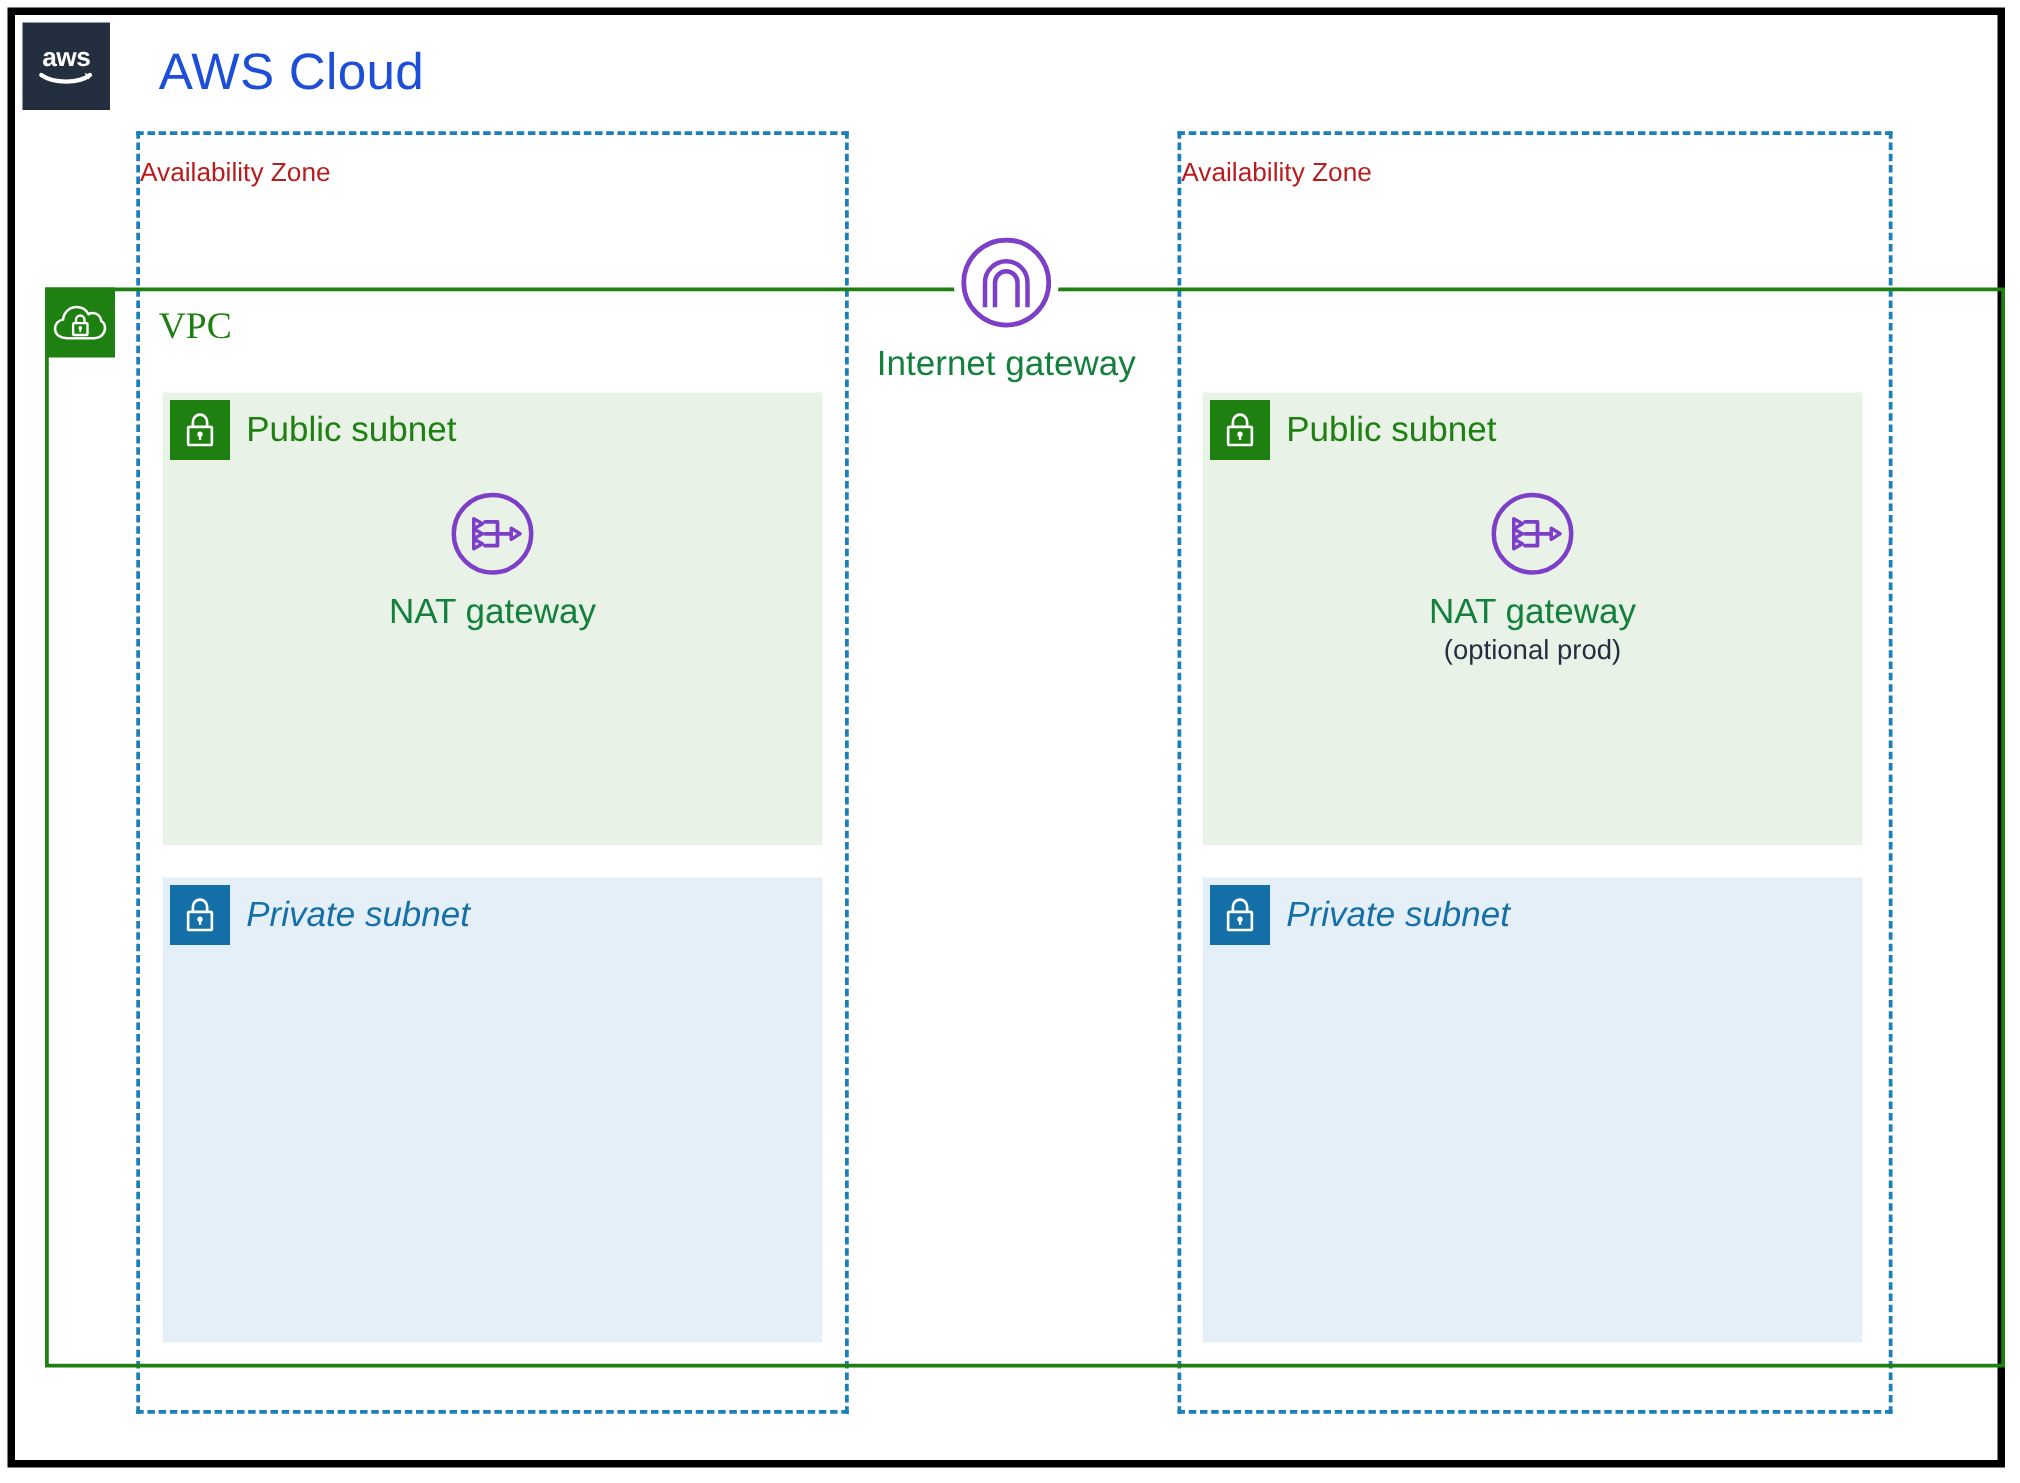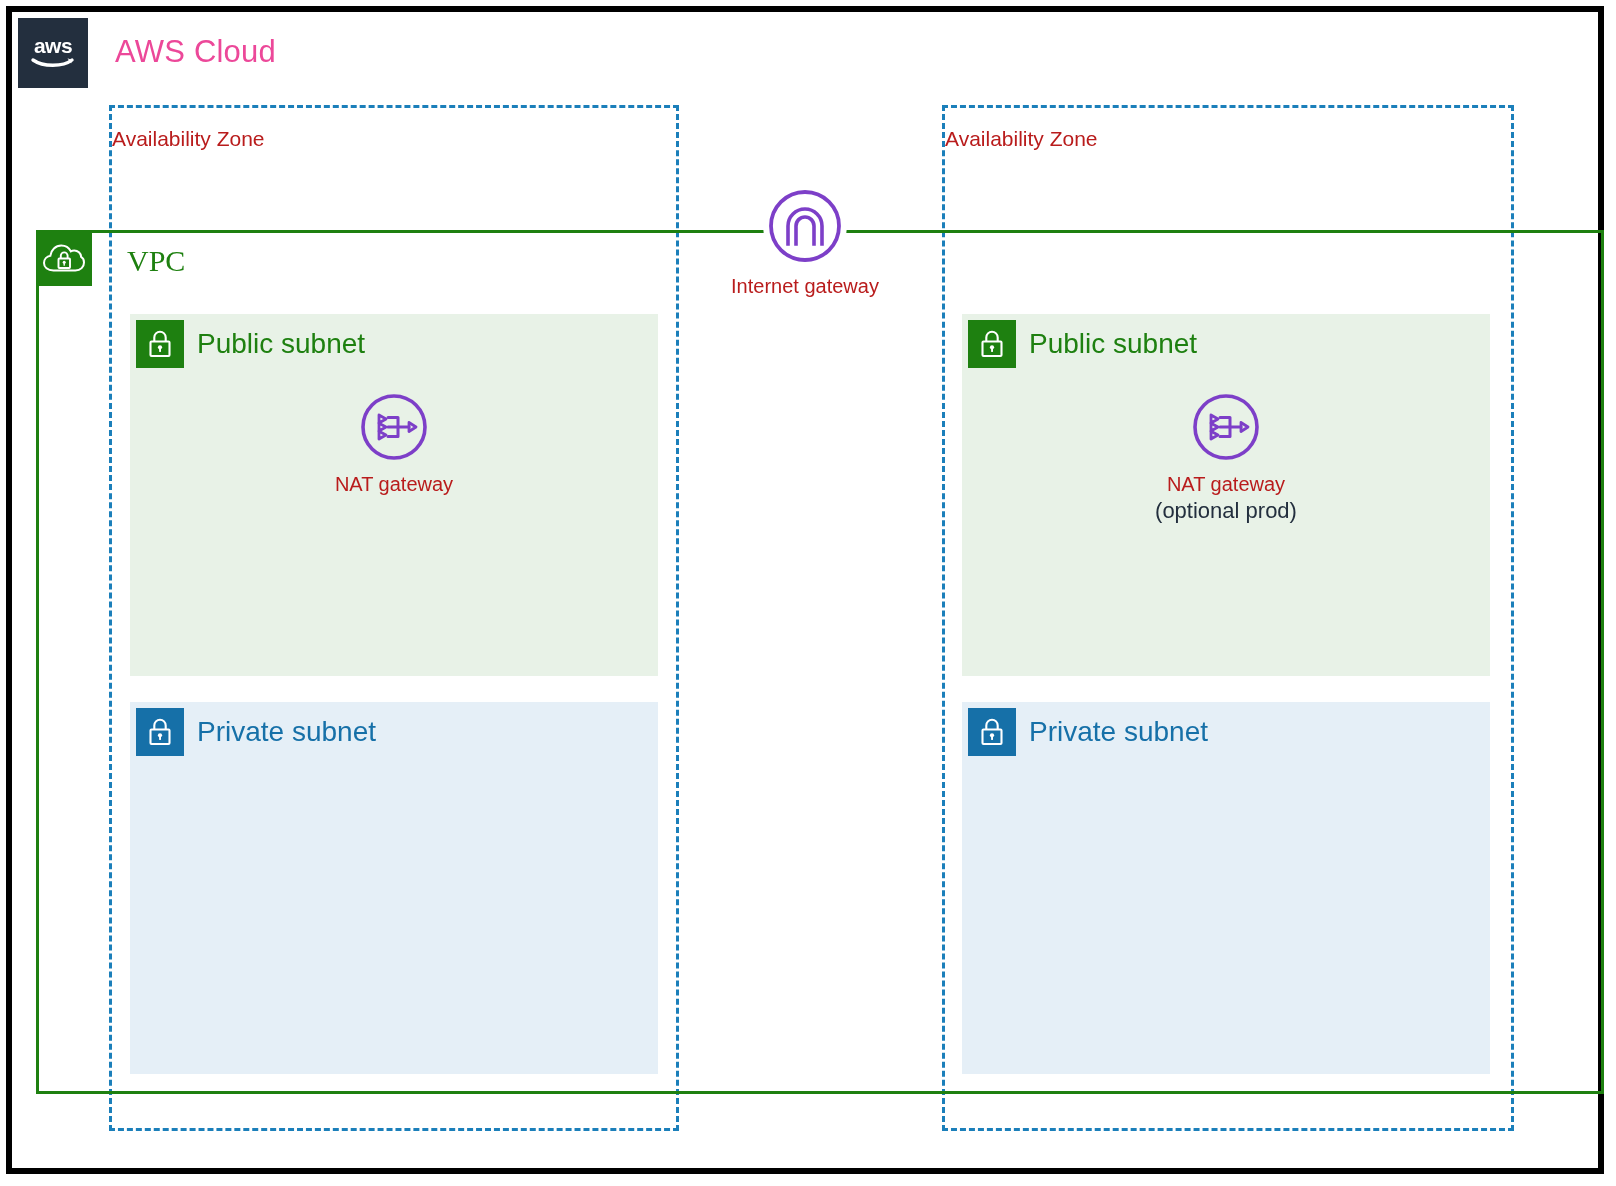--- a/index.html
+++ b/index.html
@@ -35,24 +35,24 @@
     top: 6px;
     width: 70px;
     height: 70px;
     background: #232F3E;
     display: flex;
     align-items: center;
     justify-content: center;
   }
   .cloud-title {
     position: absolute;
-    left: 103px;
+    left: 115px;
     top: 22px;
-    font-size: 31px;
-    color: #ec4899;
+    font-size: 41px;
+    color: #1d4ed8;
     letter-spacing: 0.2px;
     white-space: nowrap;
   }
 
   
   .az {
     position: absolute;
     border: 3px dashed #1B7FBA;
     box-sizing: border-box;
     background: transparent;
@@ -132,33 +132,33 @@
     justify-content: center;
     flex: 0 0 auto;
   }
   .subnet-badge.green { background: #1E8010; }
   .subnet-badge.blue  { background: #1670A8; }
   .subnet-name {
     font-size: 28px;
     white-space: nowrap;
   }
   .subnet-name.green { color: #1E8010; text-align: center; }
-  .subnet-name.blue  { color: #1670A8; }
+  .subnet-name.blue  { color: #1670A8; font-style: italic; }
 
   
   .node {
     position: absolute;
     display: flex;
     flex-direction: column;
     align-items: center;
     width: 300px;
   }
   .node-label {
-    font-size: 20px;
-    color: #b91c1c;
+    font-size: 28px;
+    color: #15803d;
     white-space: nowrap;
     margin-top: 9px;
     text-align: left;
   }
   .node-sublabel {
     font-size: 22px;
     color: #232F3E;
     white-space: nowrap;
     text-align: center;
     margin-top: 2px;

